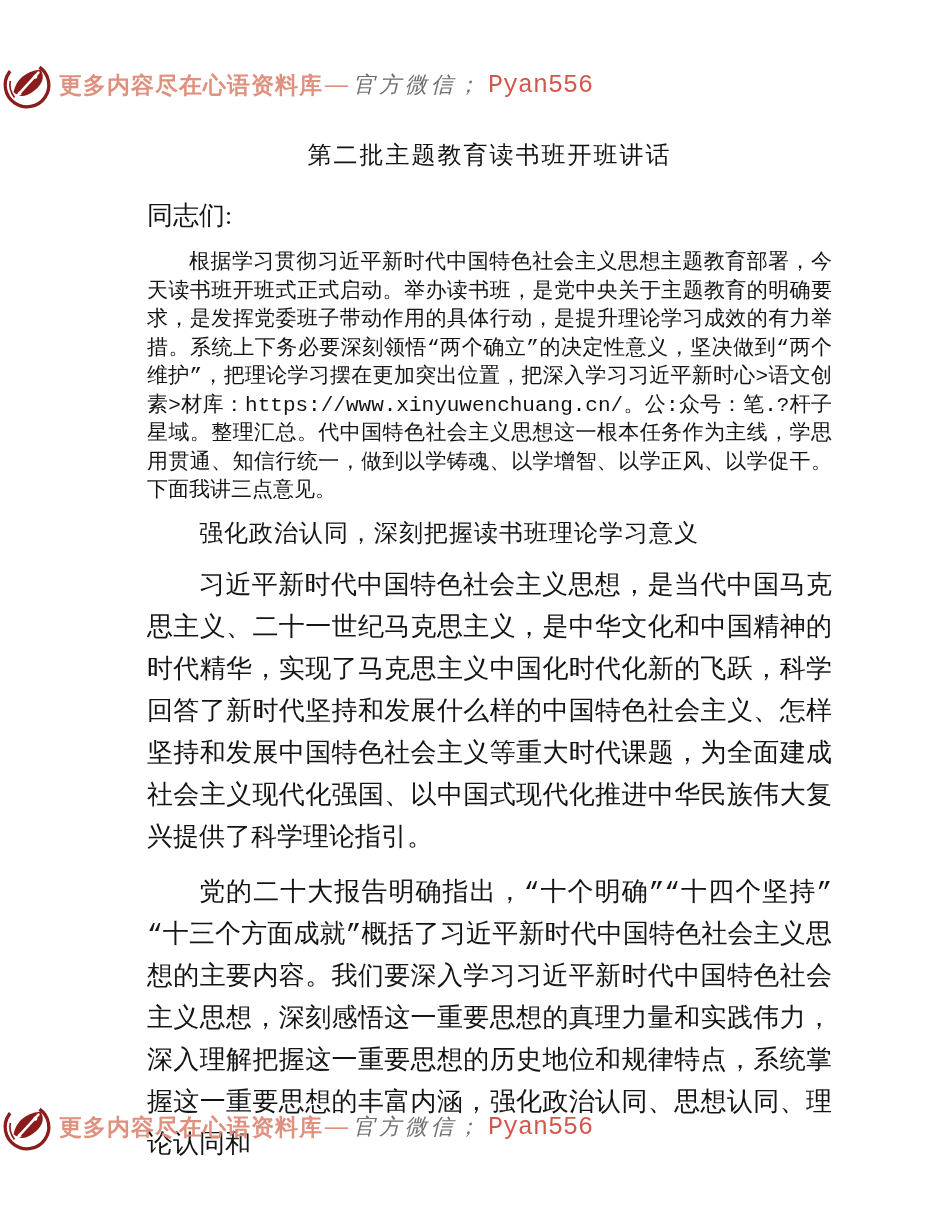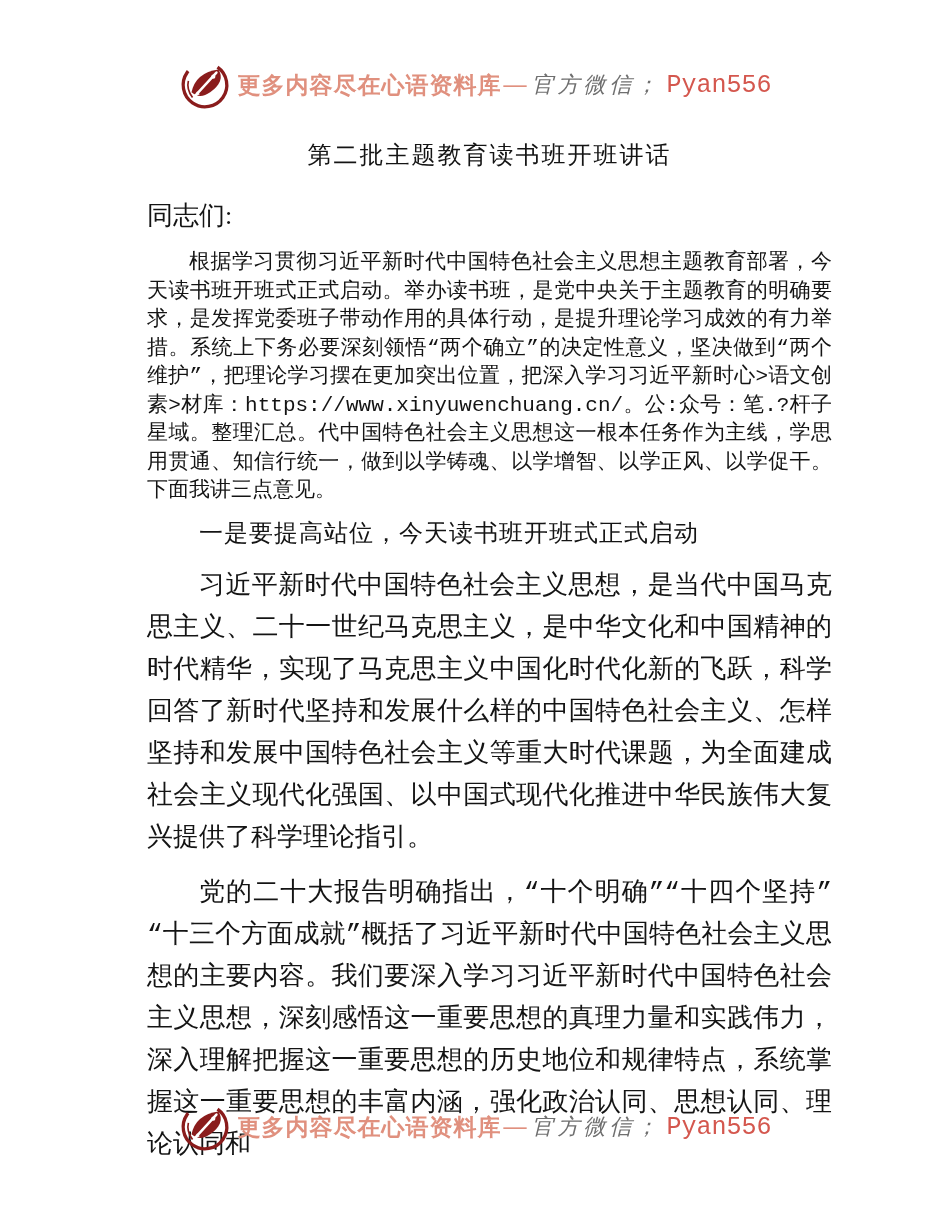--- a/index.html
+++ b/index.html
@@ -8,21 +8,21 @@
     font-family:"Liberation Serif","DejaVu Serif",serif;
     color:#141414;
     position:relative;
     overflow:hidden;
   }
   .page{position:absolute;inset:0;background:#ffffff;}
 
   
   .watermark{
     position:absolute;left:0;right:0;
-    display:flex;align-items:center;justify-content:center;
+    display:flex;align-items:center;
     gap:5px;white-space:nowrap;
   }
   .watermark.header{top:58px;}
   .watermark.footer{top:1100px;}
   .wm-logo{width:54px;height:54px;flex:0 0 auto;display:block;}
   .wm-brand{
     font-size:23px;color:#e0907e;letter-spacing:1px;font-weight:bold;
   }
   .wm-dash{font-size:23px;color:#e0907e;font-weight:bold;margin-left:-3px;}
   .wm-label{
@@ -77,21 +77,21 @@
     <span class="wm-brand">更多内容尽在心语资料库</span>
     <span class="wm-dash">—</span>
     <span class="wm-label">官方微信；</span>
     <span class="wm-id">Pyan556</span>
   </div>
 
   <div class="content">
     <h1 class="doc-title">第二批主题教育读书班开班讲话</h1>
     <p class="salutation">同志们:</p>
     <p class="intro-para">根据学习贯彻习近平新时代中国特色社会主义思想主题教育部署，今天读书班开班式正式启动。举办读书班，是党中央关于主题教育的明确要求，是发挥党委班子带动作用的具体行动，是提升理论学习成效的有力举措。系统上下务必要深刻领悟“两个确立”的决定性意义，坚决做到“两个维护”，把理论学习摆在更加突出位置，把深入学习习近平新时心&gt;语文创素&gt;材库：https://www.xinyuwenchuang.cn/。公:众号：笔.?杆子星域。整理汇总。代中国特色社会主义思想这一根本任务作为主线，学思用贯通、知信行统一，做到以学铸魂、以学增智、以学正风、以学促干。下面我讲三点意见。</p>
-    <h2 class="section-heading">一是要提高站位，今天读书班开班式正式启动</h2>
+    <h2 class="section-heading">强化政治认同，深刻把握读书班理论学习意义</h2>
     <p class="body-para p1">习近平新时代中国特色社会主义思想，是当代中国马克思主义、二十一世纪马克思主义，是中华文化和中国精神的时代精华，实现了马克思主义中国化时代化新的飞跃，科学回答了新时代坚持和发展什么样的中国特色社会主义、怎样坚持和发展中国特色社会主义等重大时代课题，为全面建成社会主义现代化强国、以中国式现代化推进中华民族伟大复兴提供了科学理论指引。</p>
     <p class="body-para p2">党的二十大报告明确指出，“十个明确”“十四个坚持”“十三个方面成就”概括了习近平新时代中国特色社会主义思想的主要内容。我们要深入学习习近平新时代中国特色社会主义思想，深刻感悟这一重要思想的真理力量和实践伟力，深入理解把握这一重要思想的历史地位和规律特点，系统掌握这一重要思想的丰富内涵，强化政治认同、思想认同、理论认同和</p>
   </div>
 
   <div class="watermark footer">
     <svg class="wm-logo" viewBox="0 0 52 52" xmlns="http://www.w3.org/2000/svg" aria-hidden="true">
       <circle cx="26" cy="26" r="21" fill="none" stroke="#8a1c1c" stroke-width="3.2" stroke-dasharray="100 32" transform="rotate(-55 26 26)"></circle>
       <path d="M13 33 Q17 14 39 11 Q46 22 31 33 Q21 40 13 33 Z" fill="#8a1c1c"></path>
       <path d="M16 37 L37 14" stroke="#ffffff" stroke-width="2.4" stroke-linecap="round"></path>
       <path d="M16 37 l5 -2 l-2.6 -3 Z" fill="#ffffff"></path>

